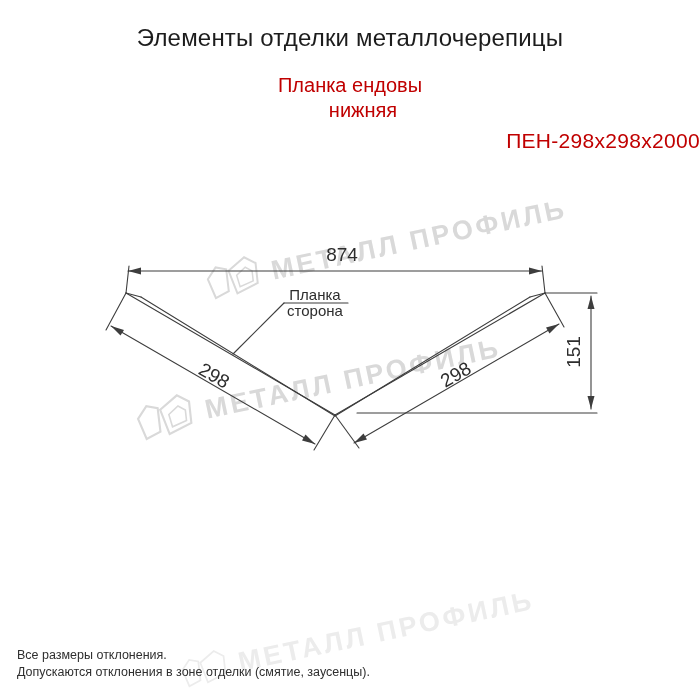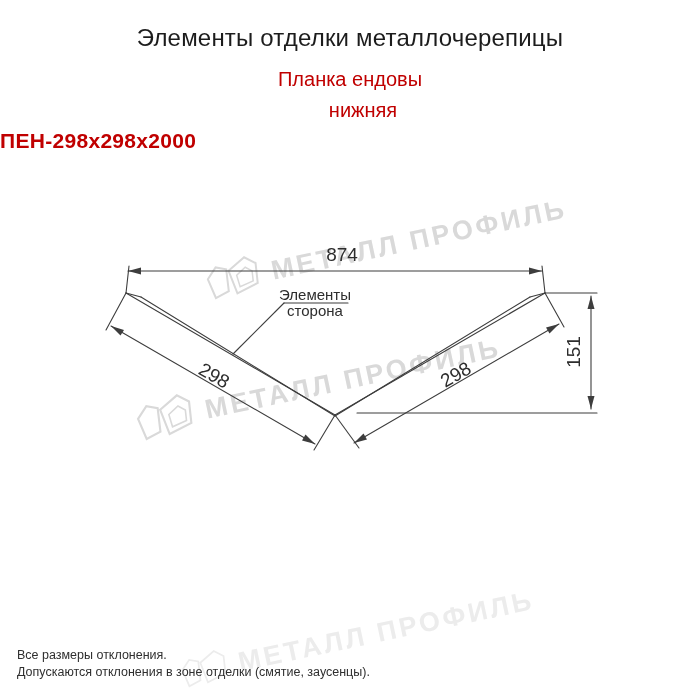--- a/index.html
+++ b/index.html
@@ -10,25 +10,25 @@
   .abs{position:absolute;}
   
   .page-title{
     left:0;top:24px;width:700px;text-align:center;
     font-size:24px;font-weight:normal;color:#1c1c1c;letter-spacing:.2px;
   }
   .subtitle{
     left:0;width:700px;text-align:center;
     font-size:20px;font-weight:normal;color:#c00000;
   }
-  .subtitle.l1{top:68px;}
+  .subtitle.l1{top:74px;}
   .subtitle.l2{top:99px;padding-left:13px;}
   .product-code{
-    left:0;top:129px;width:700px;text-align:left;
-    font-size:21px;font-weight:bold;color:#c00000;letter-spacing:.3px;
+    left:0;top:129px;width:700px;text-align:right;
+    font-size:21px;font-weight:normal;color:#c00000;letter-spacing:.3px;
   }
   
   .wm-row{
     display:flex;align-items:center;gap:10px;
     transform-origin:left center;white-space:nowrap;pointer-events:none;
   }
   .wm-text{
     font-size:27px;font-weight:bold;color:#d9d9d9;letter-spacing:3px;
   }
   .wm-faint .wm-text{color:#ececec;}
@@ -124,18 +124,18 @@
     <polygon points="559,324 549.5,333.5 546,327.5"></polygon>
   </g>
 </svg>
 
 <div class="abs dim-label center-rot" style="left:342px;top:255px;transform:translate(-50%,-50%);">874</div>
 <div class="abs dim-label" style="left:214px;top:376px;transform:translate(-50%,-50%) rotate(30deg);">298</div>
 <div class="abs dim-label" style="left:456px;top:375px;transform:translate(-50%,-50%) rotate(-30deg);">298</div>
 <div class="abs dim-label" style="left:574px;top:352px;transform:translate(-50%,-50%) rotate(-90deg);">151</div>
 
 <div class="abs face-label" style="left:315px;top:287px;">
-  <div>Элементы</div>
+  <div>Планка</div>
   <div>сторона</div>
 </div>
 
 <div class="abs footer-note n1">Все размеры отклонения.</div>
 <div class="abs footer-note n2">Допускаются отклонения в зоне отделки (смятие, заусенцы).</div>
 
 </body></html>

